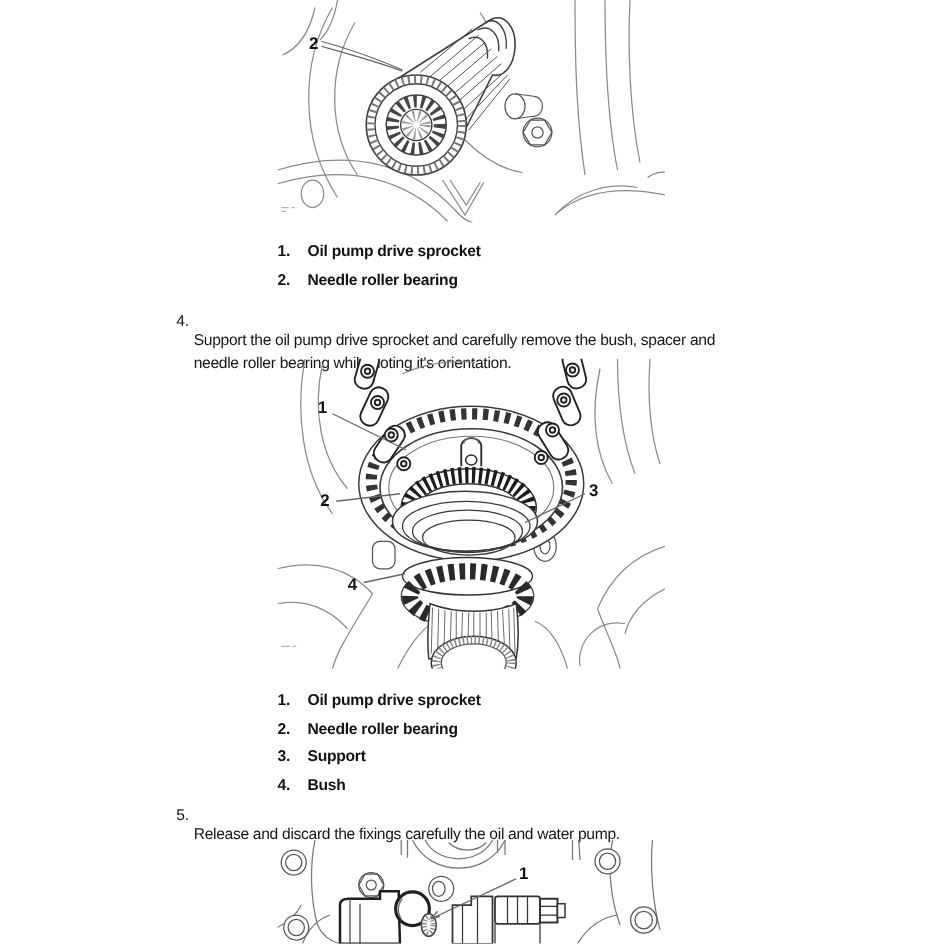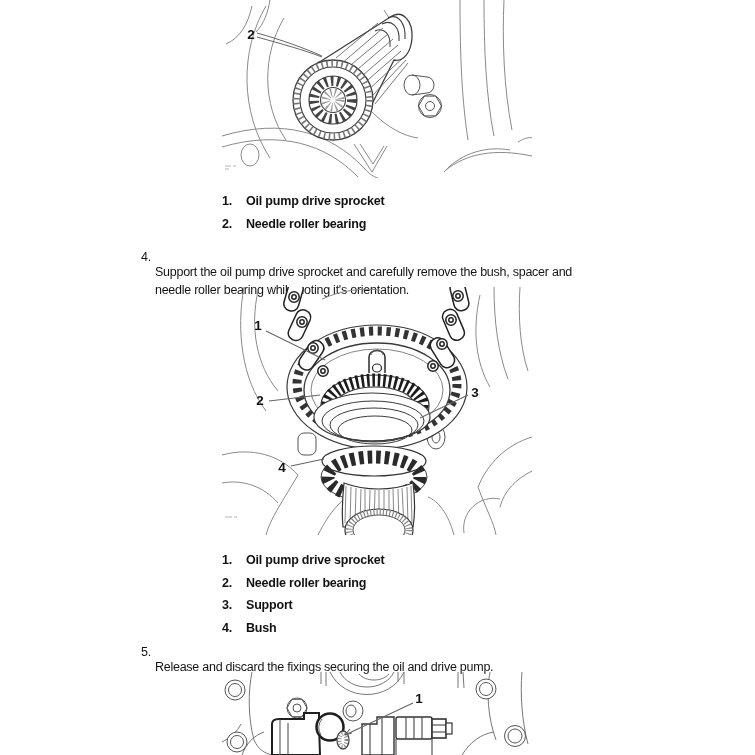--- a/index.html
+++ b/index.html
@@ -231,21 +231,21 @@
       <span>Support</span>
     </div>
     <div class="legend-item">
       <span class="num">4.</span>
       <span>Bush</span>
     </div>
   </div>
 
   <div id="step-5" class="step">
     <span class="num">5.</span>
-    <div class="text">Release and discard the fixings securing the oil and drive pump.</div>
+    <div class="text">Release and discard the fixings carefully the oil and water pump.</div>
   </div>
 
   <svg id="fig-bottom" class="figure" width="310" height="83" viewBox="0 0 310 83">
     <g stroke="#777" fill="none" stroke-width="1">
       <path d="M30,0 C26,20 26,46 32,68 C36,77 42,81 50,83"></path>
       <path d="M20,83 C24,72 31,64 42,60"></path>
       <path d="M0,70 C8,66 15,60 19,52"></path>
       <path d="M108,0 C122,30 168,30 182,0"></path>
       <path d="M118,0 C128,20 162,20 172,0"></path>
       <path d="M137,2 C144,10 160,10 167,2"></path>

